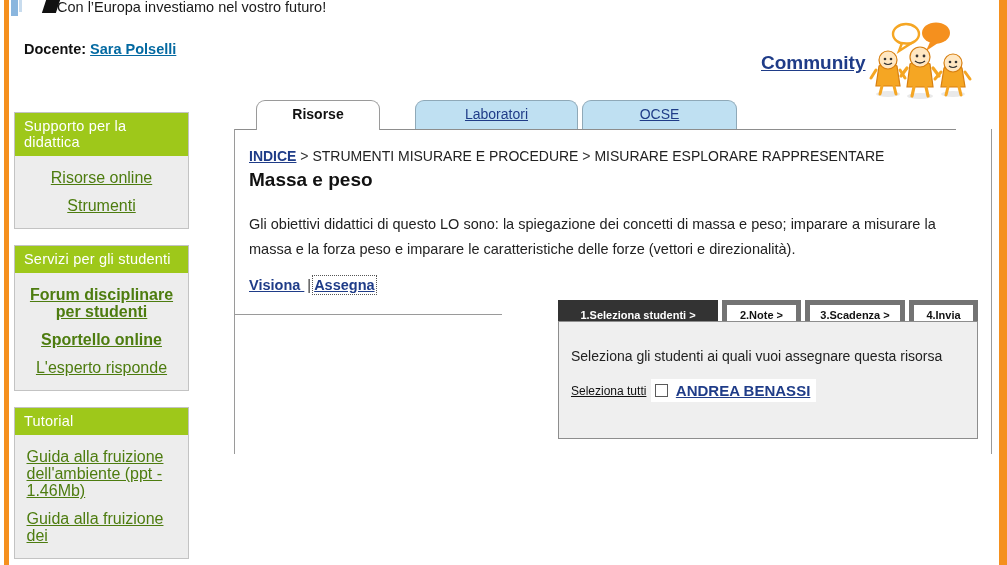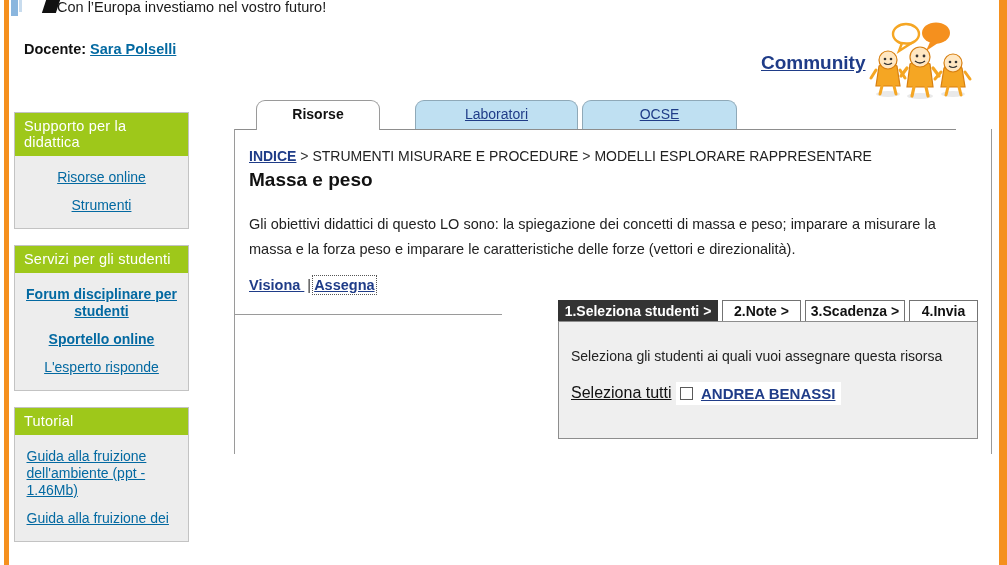--- a/index.html
+++ b/index.html
@@ -108,22 +108,22 @@
     font-size: 14.5px;
     padding: 5px 9px 6px 9px;
     letter-spacing: .2px;
   }
   .side-box-body {
     padding: 13px 10px 14px 10px;
     text-align: center;
   }
   .side-link {
     display: block;
-    color: #0369a1;
-    font-size: 14px;
+    color: #4d7c0f;
+    font-size: 16px;
     text-decoration: underline;
     margin: 0 auto 11px auto;
     line-height: 17px;
     max-width: 170px;
   }
   .side-link:last-child { margin-bottom: 0; }
   .side-link.bold { font-weight: bold; }
   .side-link.left { text-align: left; max-width: 150px; }
 
   
@@ -250,23 +250,23 @@
   }
   .wizard-steps {
     position: relative;
     height: 22px;
   }
   .wstep {
     position: absolute;
     top: 0;
     height: 36px;
     box-sizing: border-box;
-    border: 1px solid #737373;
+    border: 5px solid #737373;
     background: #ffffff;
-    font-size: 14px;
+    font-size: 11px;
     font-weight: bold;
     line-height: 20px;
     text-align: center;
     color: #111;
     white-space: nowrap;
   }
   .wstep.current {
     background: #333333;
     color: #ffffff;
     border-color: #333333;
@@ -285,21 +285,21 @@
     box-sizing: border-box;
     padding: 26px 0 0 12px;
   }
   .wiz-instruction {
     font-size: 14px;
     color: #222;
   }
   .wiz-selectall {
     display: inline-block;
     margin-top: 20px;
-    font-size: 16px;
+    font-size: 12px;
     color: #111;
     text-decoration: underline;
   }
   .student-row {
     margin-top: 6px;
     background: #ffffff;
     display: inline-block;
     padding: 2px 6px 3px 4px;
     text-decoration: underline;
   }
@@ -413,21 +413,21 @@
   <div class="tab" id="tab-2">
     <span class="tab-label">OCSE</span>
   </div>
   <div class="tabbar-line"></div>
 </div>
 
 <div class="content-panel"></div>
 <div class="inner-box"></div>
 
 <div class="breadcrumb">
-  <a class="crumb-link" href="#">INDICE</a><span class="sep"> &gt; </span><span>STRUMENTI MISURARE E PROCEDURE</span><span class="sep"> &gt; </span><span>MODELLI ESPLORARE RAPPRESENTARE</span>
+  <a class="crumb-link" href="#">INDICE</a><span class="sep"> &gt; </span><span>STRUMENTI MISURARE E PROCEDURE</span><span class="sep"> &gt; </span><span>MISURARE ESPLORARE RAPPRESENTARE</span>
 </div>
 
 <div class="lo-title">Massa e peso</div>
 
 <div class="lo-desc">Gli obiettivi didattici di questo LO sono: la spiegazione dei concetti di massa e peso; imparare a misurare la massa e la forza peso e imparare le caratteristiche delle forze (vettori e direzionalità).</div>
 
 <div class="action-links">
   <a href="#">Visiona </a><span class="pipe">|</span><a class="focused" href="#">Assegna</a>
 </div>
 

